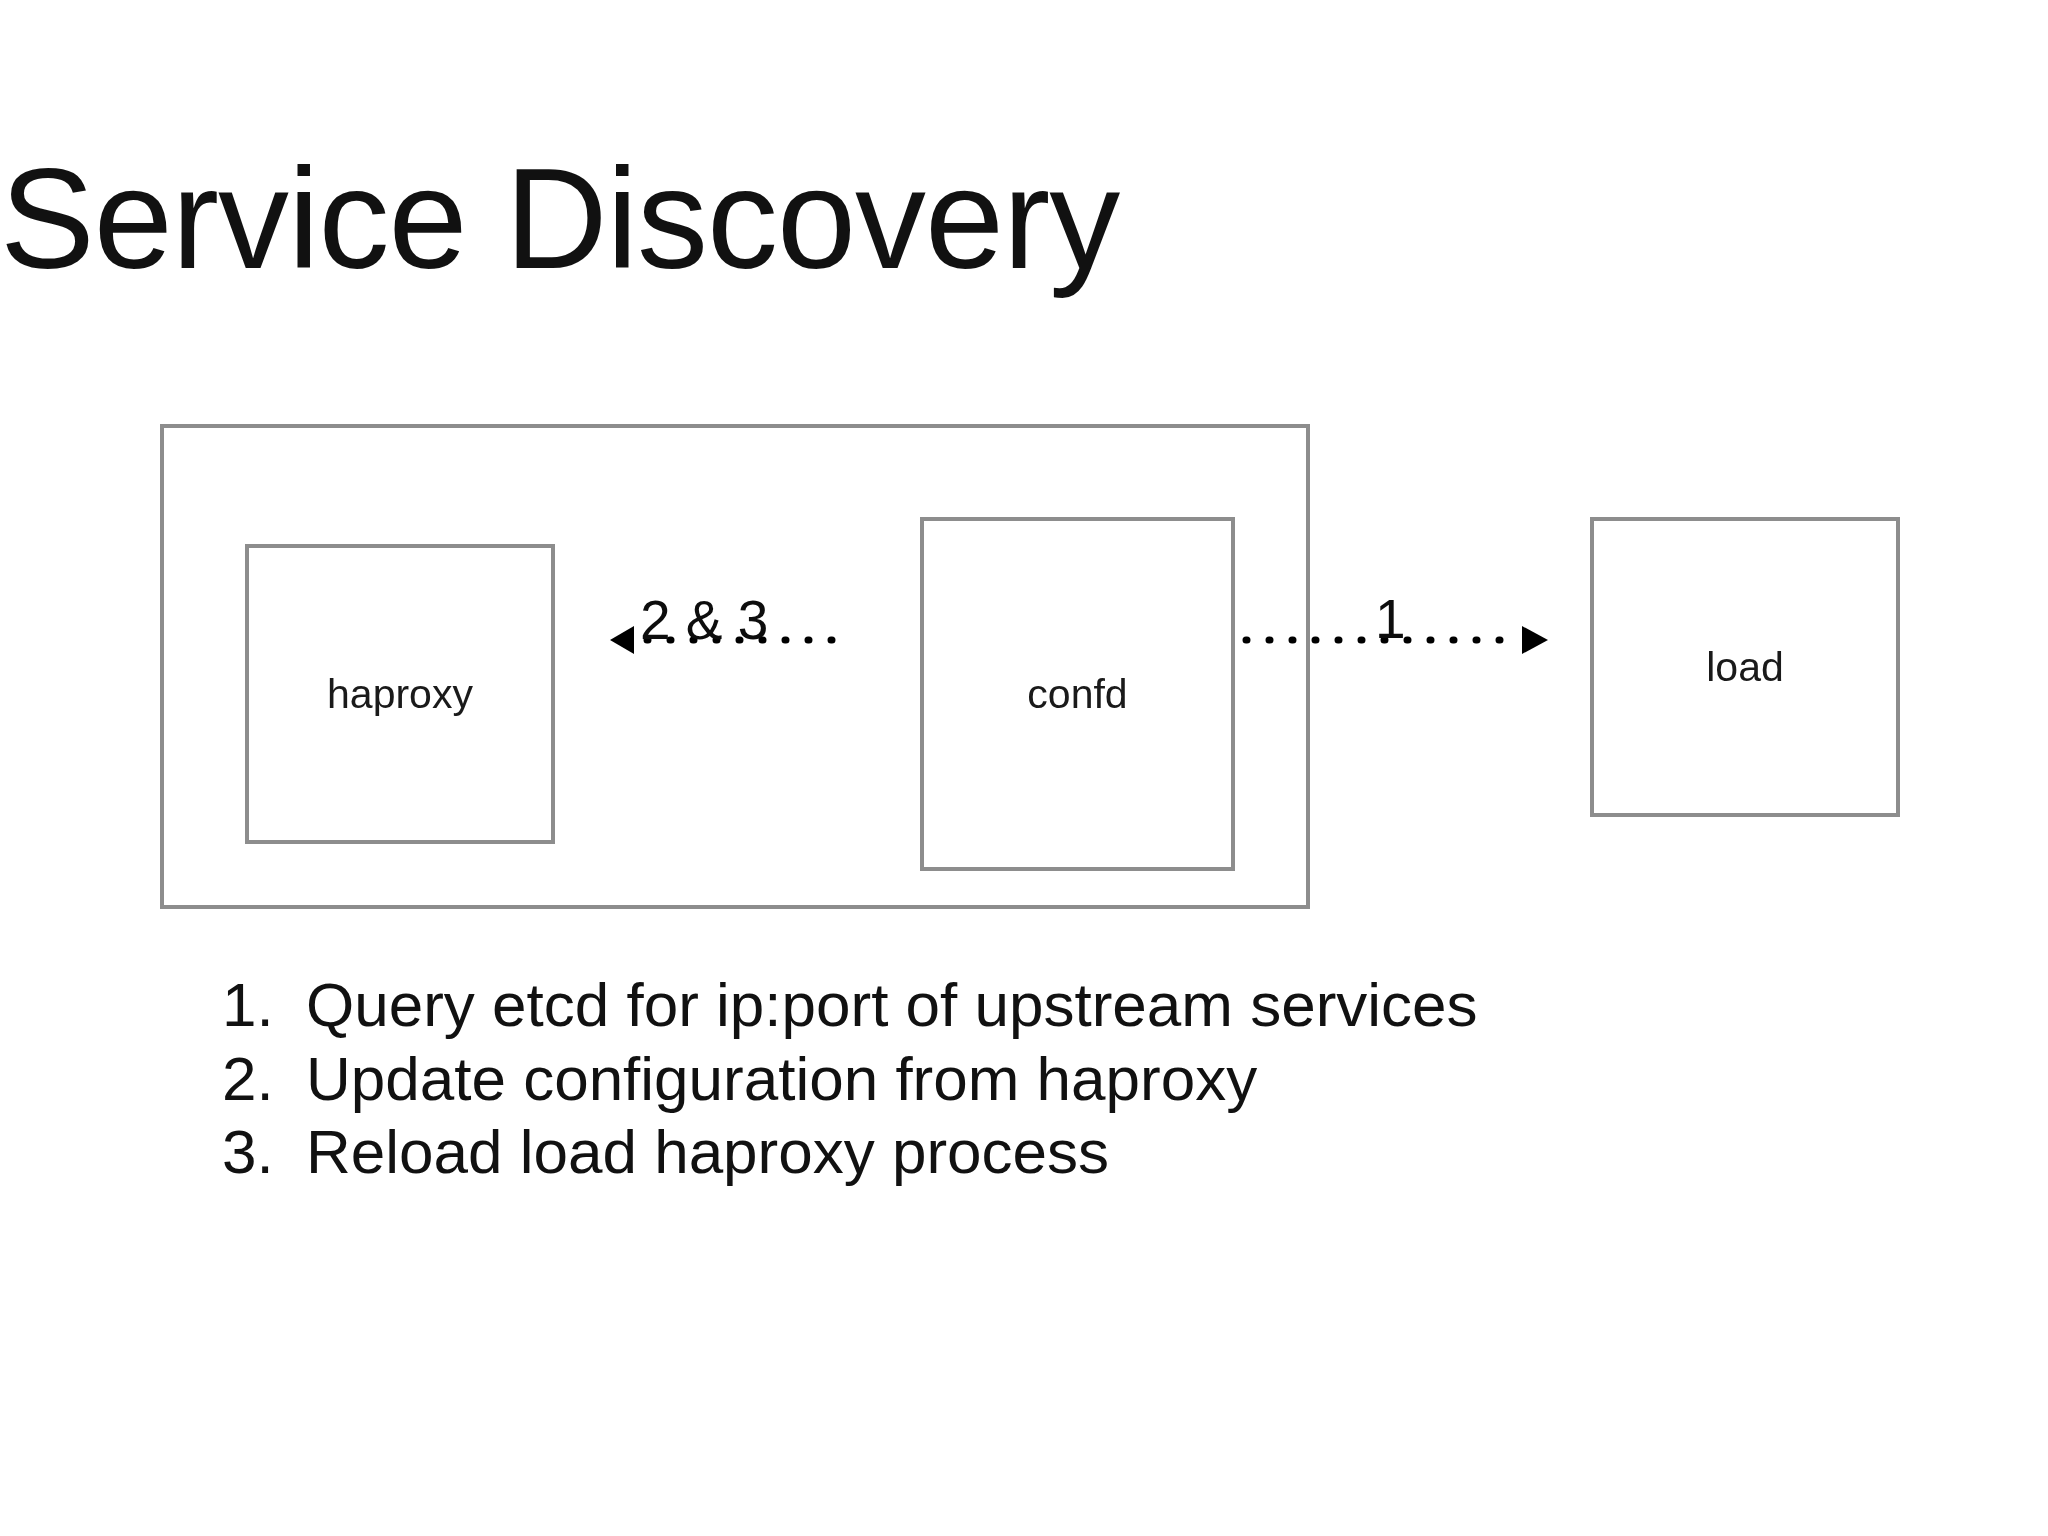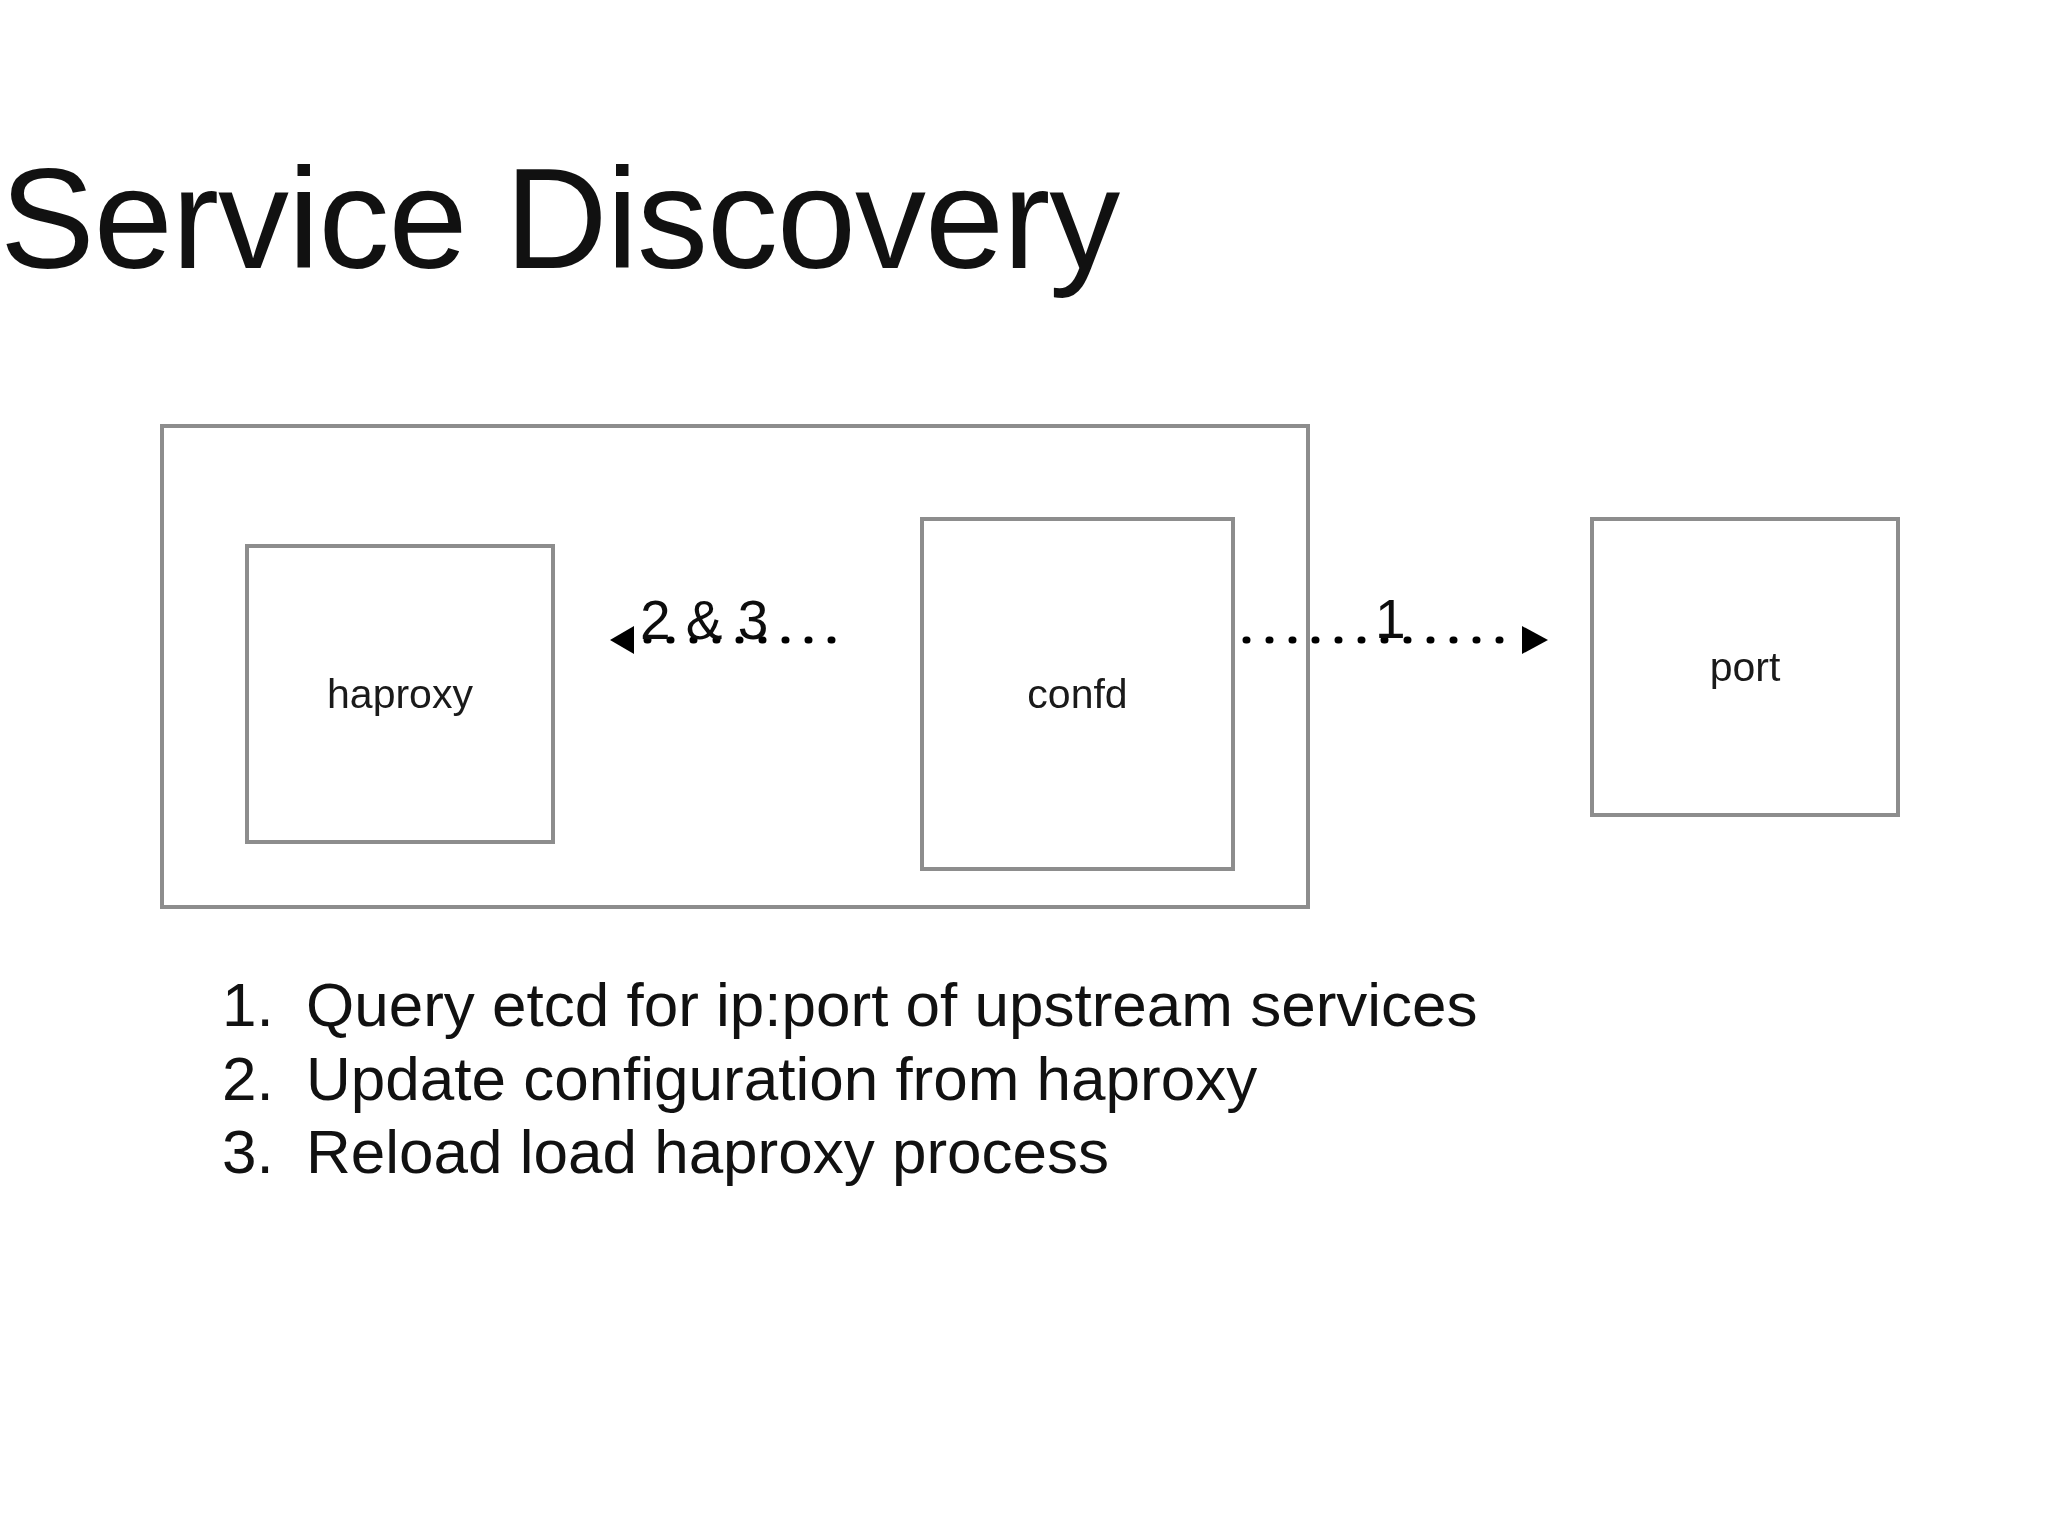--- a/index.html
+++ b/index.html
@@ -156,21 +156,21 @@
     <span class="node-label">haproxy</span>
   </div>
 
   <div class="node-box" id="node-confd">
     <span class="node-label">confd</span>
   </div>
 
 </div>
 
 <div id="node-etcd">
-  <span class="node-label">port</span>
+  <span class="node-label">load</span>
 </div>
 
 <svg class="arrow-svg" id="arrow-left-svg" width="260" height="40">
   <line x1="252" y1="20" x2="34" y2="20" stroke="#000000" stroke-width="7" stroke-linecap="round" stroke-dasharray="1 22"></line>
   <polygon points="30,20 54,6 54,34" fill="#000000"></polygon>
 </svg>
 <div class="arrow-label" id="label-2-3">2 &amp; 3</div>
 
 <svg class="arrow-svg" id="arrow-right-svg" width="320" height="40">
   <line x1="6" y1="20" x2="280" y2="20" stroke="#000000" stroke-width="7" stroke-linecap="round" stroke-dasharray="1 22"></line>

